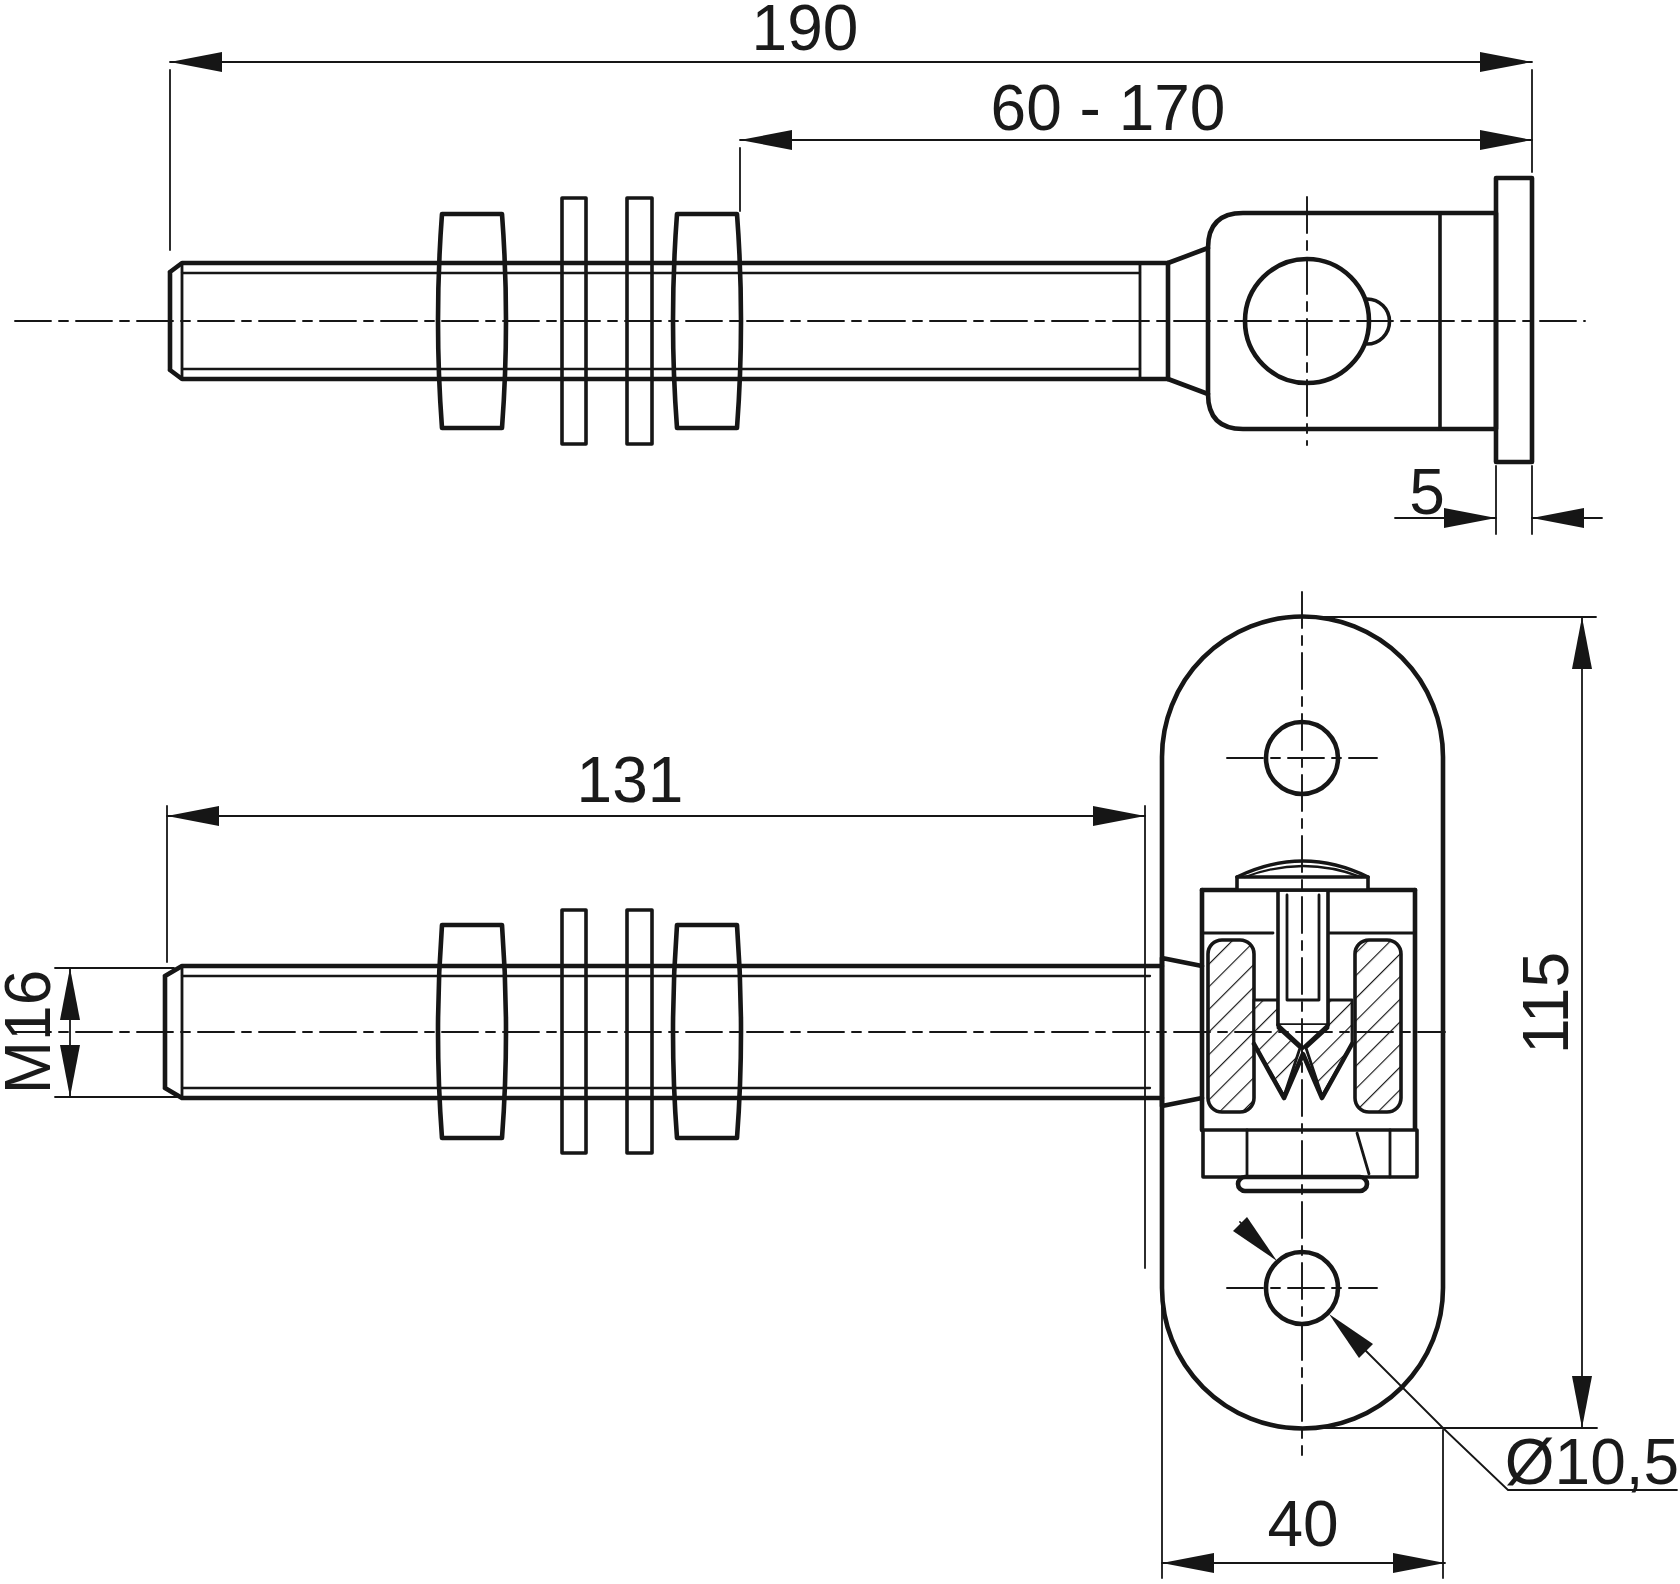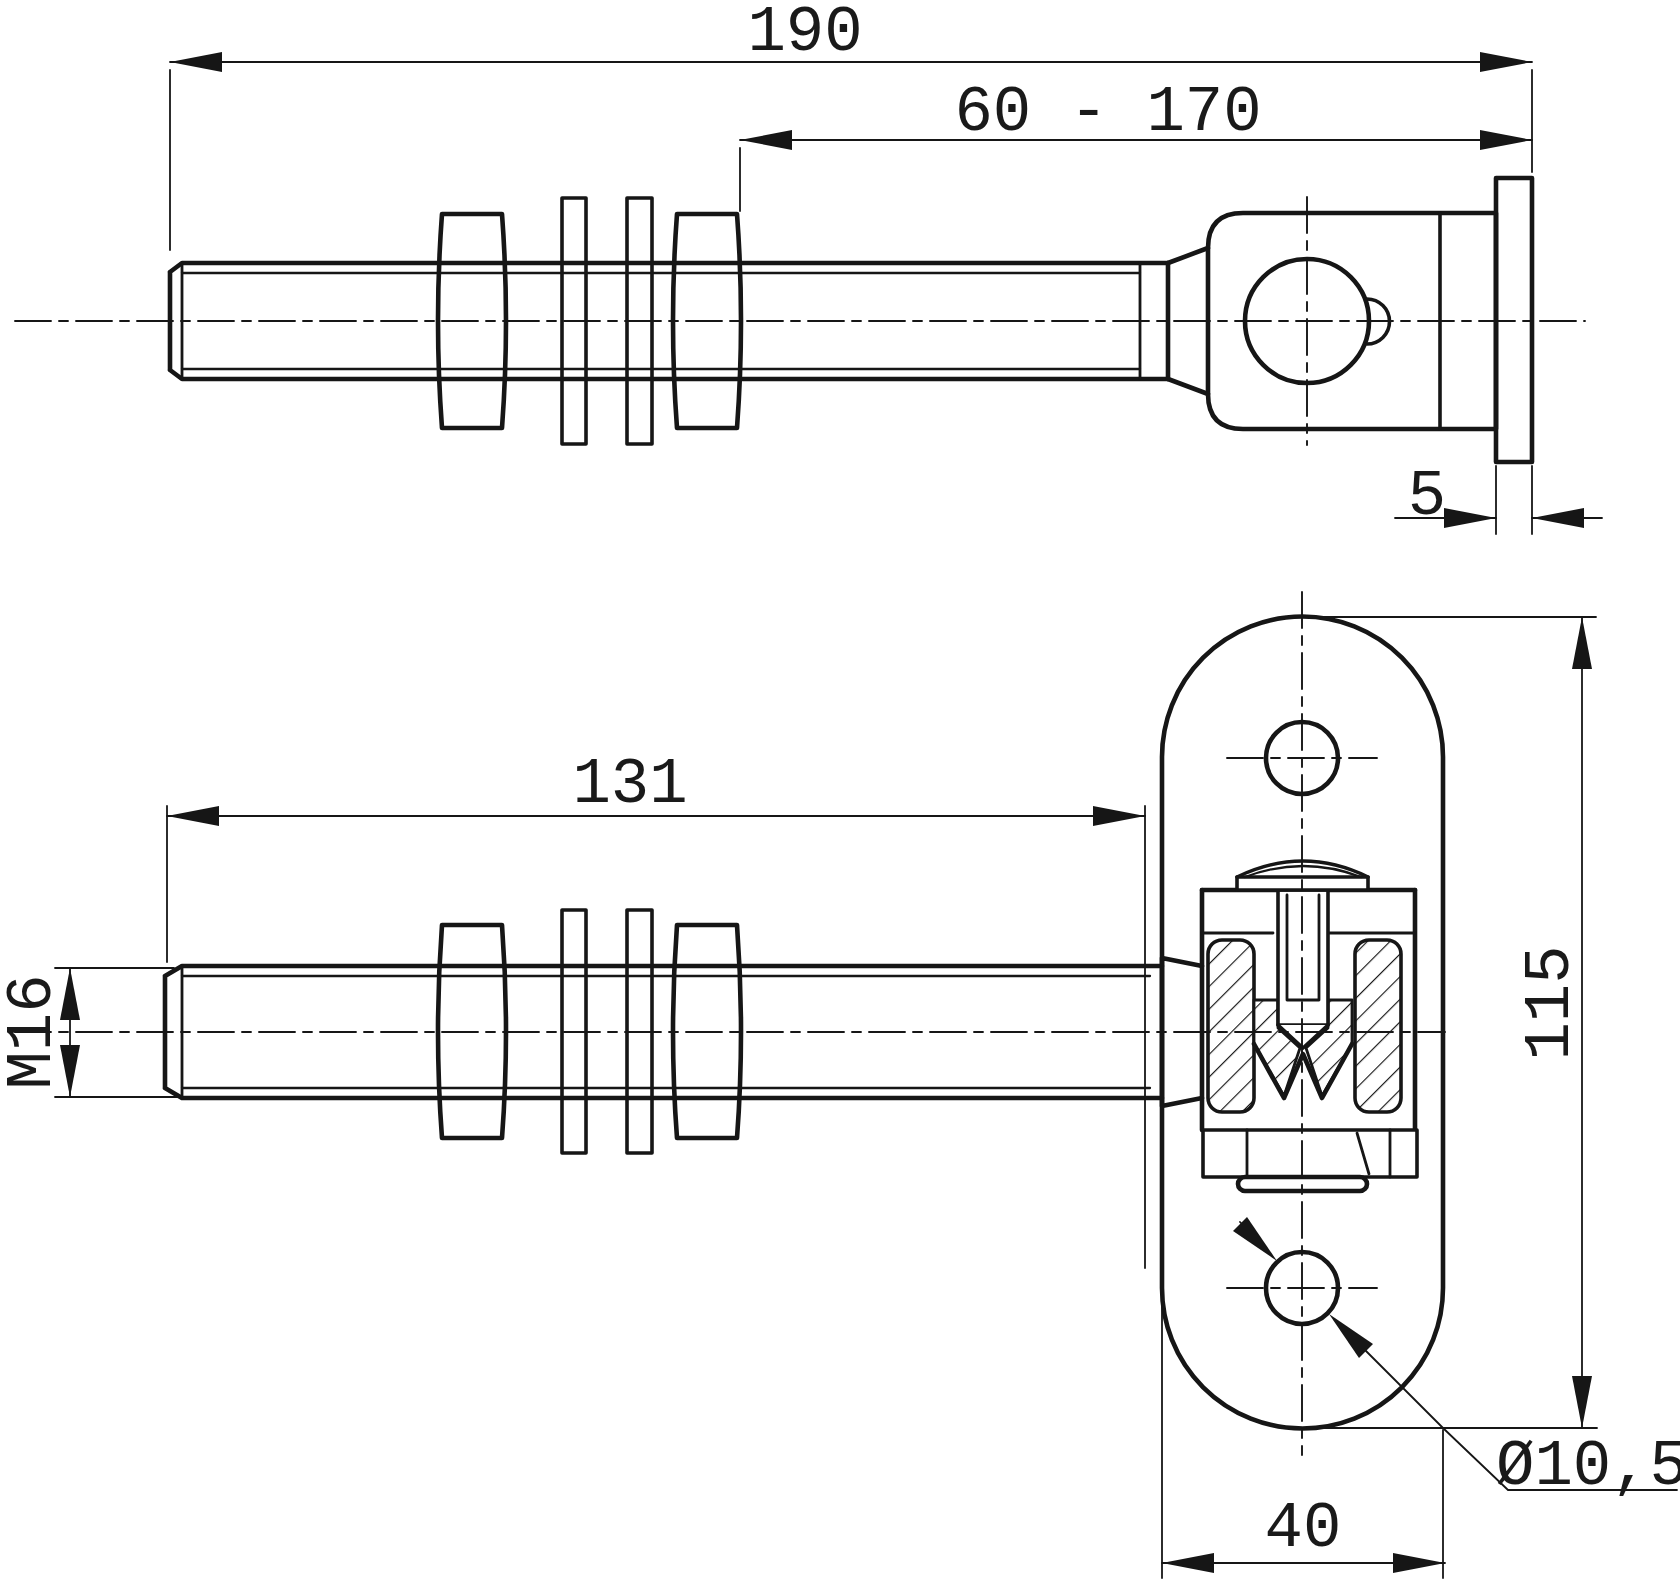--- a/index.html
+++ b/index.html
@@ -1,17 +1,17 @@
 <!DOCTYPE html>
 <html><head>
 <meta charset="utf-8">
 <style>
   html,body{margin:0;padding:0;background:#ffffff;}
   .stage{position:relative;width:1680px;height:1584px;background:#ffffff;overflow:hidden;
-         font-family:Liberation Mono, monospace;text-align:center;}
+         font-family:Liberation Sans, sans-serif;text-align:center;}
   svg{display:block;}
   .ln{stroke:#161616;fill:none;stroke-linecap:round;stroke-linejoin:round;}
   .o5{stroke-width:4.6;}         
   .o4{stroke-width:3.6;}
   .o3{stroke-width:2.8;}         
   .thr{stroke-width:2.3;}        
   .dim{stroke-width:1.8;}        
   .cl{stroke-width:1.9;stroke-dasharray:36 8 9 8;} 
   .wfill{fill:#ffffff;}
   .hatch{fill:url(#hatchPat);}

